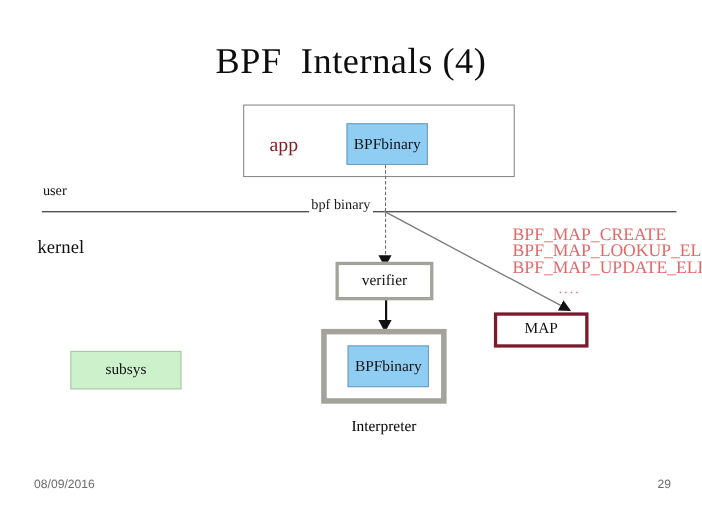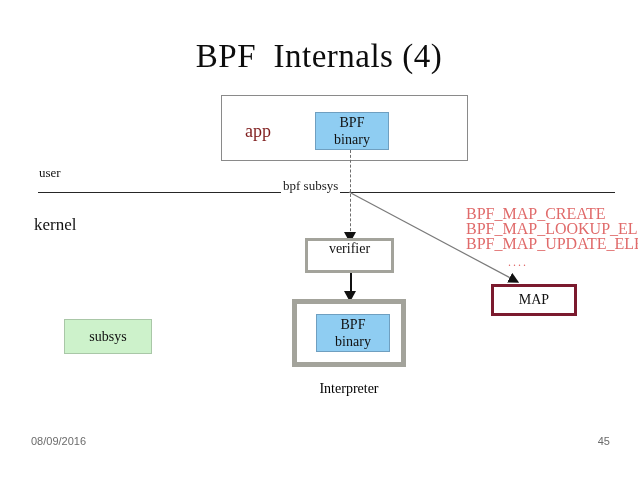--- a/index.html
+++ b/index.html
@@ -56,21 +56,21 @@
   .bpf-binary {
     position: absolute;
     background: #8FCDF2;
     border: 1px solid #6f9fc0;
     box-sizing: border-box;
     text-align: center;
     font-size: 14px;
     line-height: 17px;
     color: #111111;
     display: flex;
-    flex-direction: column;
+    flex-direction: row;
     align-items: center;
     justify-content: center;
   }
   #bpf-binary-user {
     left: 315px;
     top: 112px;
     width: 74px;
     height: 38px;
   }
   #bpf-binary-kernel {
@@ -144,20 +144,21 @@
   #verifier-box {
     position: absolute;
     left: 305px;
     top: 238px;
     width: 89px;
     height: 35px;
     border: 3px solid #A3A39B;
     background: #ffffff;
     box-sizing: border-box;
     display: flex;
+    align-items: center;
     justify-content: center;
     font-size: 14px;
     color: #111111;
   }
 
   
   #verif-line {
     position: absolute;
     left: 350px;
     top: 273px;
@@ -196,21 +197,21 @@
     font-size: 14px;
     line-height: 17px;
     color: #000000;
   }
 
   
   #subsys-box {
     position: absolute;
     left: 64px;
     top: 319px;
-    width: 88px;
+    width: 101px;
     height: 35px;
     background: #CDF2CB;
     border: 1px solid #a9c7a7;
     box-sizing: border-box;
     display: flex;
     align-items: center;
     justify-content: center;
     font-size: 14px;
     color: #111111;
   }
@@ -231,21 +232,21 @@
     top: 255px;
     font-size: 12px;
     line-height: 15px;
     color: #E06A6A;
     letter-spacing: 2px;
   }
 
   
   #map-box {
     position: absolute;
-    left: 491px;
+    left: 449px;
     top: 284px;
     width: 86px;
     height: 32px;
     border: 3px solid #7B1A2E;
     background: #ffffff;
     box-sizing: border-box;
     display: flex;
     align-items: center;
     justify-content: center;
     font-size: 14px;
@@ -293,21 +294,21 @@
   <div id="app-label">app</div>
 
   <div id="bpf-binary-user" class="bpf-binary">
     <span>BPF</span>
     <span>binary</span>
   </div>
 
   <div id="user-label">user</div>
   <div id="divider"></div>
   <div id="kernel-label">kernel</div>
-  <div id="syscall-label">bpf subsys</div>
+  <div id="syscall-label">bpf binary</div>
 
   <div id="dashed-line"></div>
   <div id="dashed-arrowhead"></div>
 
   <div id="verifier-box">
     <span>verifier</span>
   </div>
 
   <div id="verif-line"></div>
   <div id="verif-arrowhead"></div>
@@ -337,15 +338,15 @@
   <svg id="diag-svg" viewBox="0 0 638 479">
     <defs>
       <marker id="arrowhead-dark" markerWidth="9" markerHeight="9" refX="6" refY="4.5" orient="auto">
         <polygon points="0,0 9,4.5 0,9" fill="#111111"></polygon>
       </marker>
     </defs>
     <line x1="349" y1="192" x2="516" y2="281" stroke="#7a7a7a" stroke-width="1.2" marker-end="url(#arrowhead-dark)"></line>
   </svg>
 
   <div id="footer-date">08/09/2016</div>
-  <div id="footer-page">45</div>
+  <div id="footer-page">29</div>
 
 </div>
 
 </body></html>

